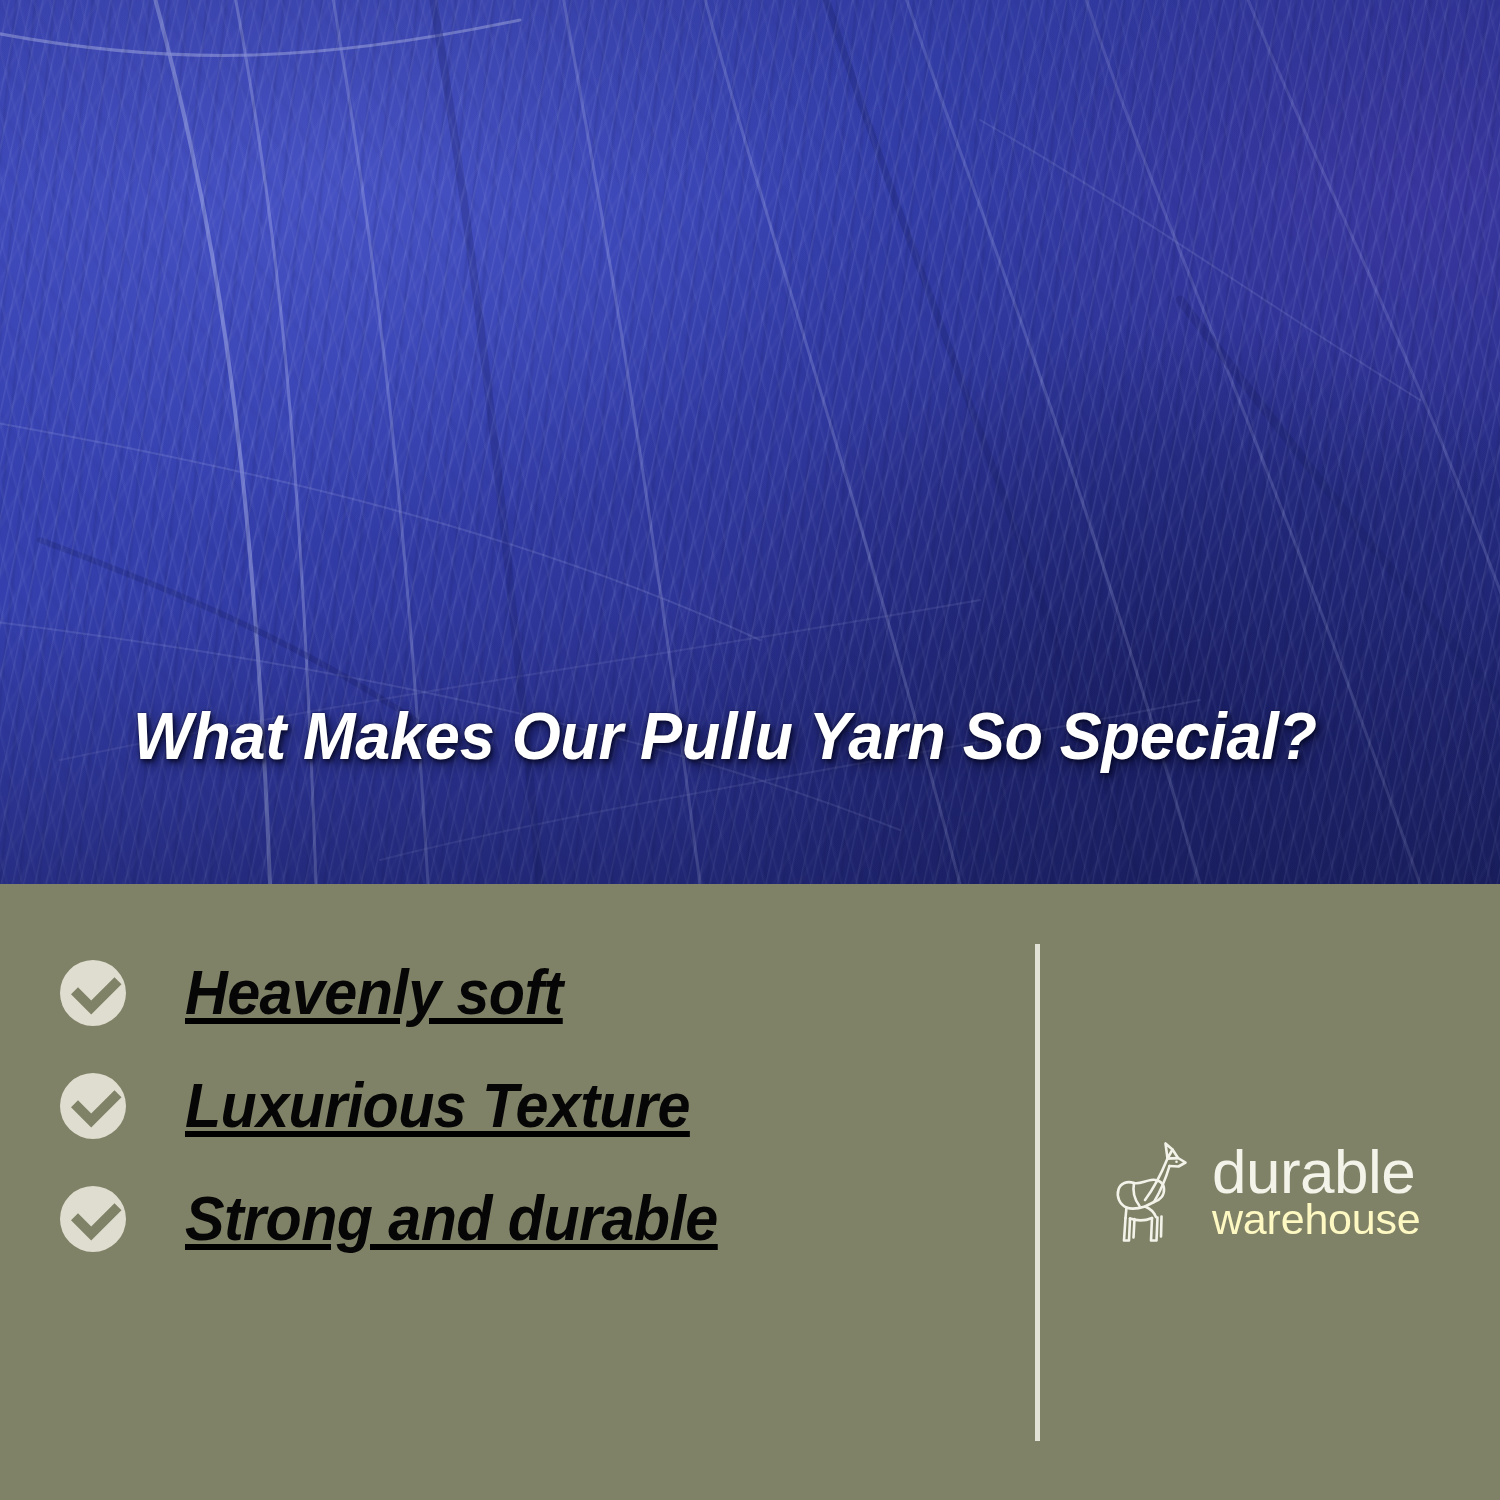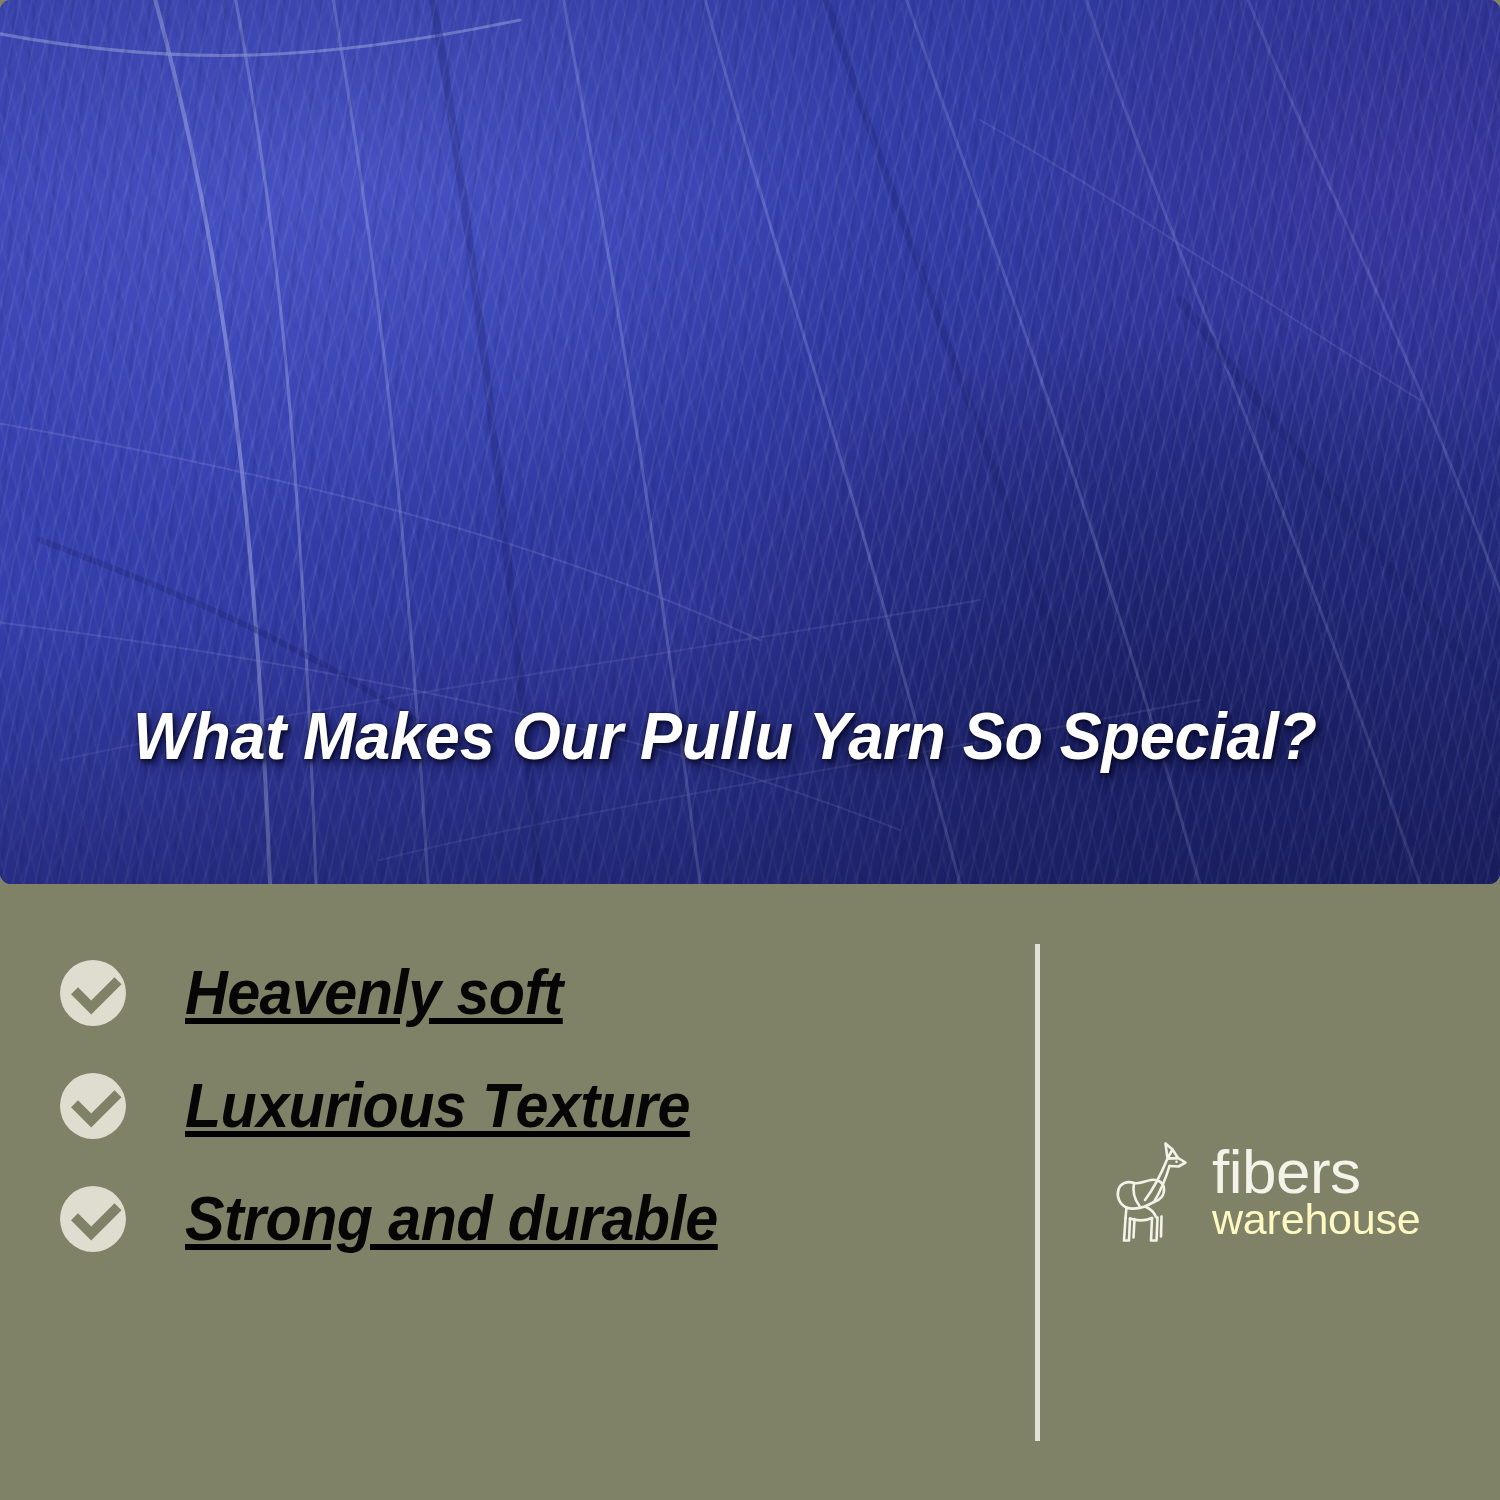--- a/index.html
+++ b/index.html
@@ -9,21 +9,20 @@
     font-family:"Liberation Sans","DejaVu Sans",sans-serif;
     background:#808267;
   }
   .card{position:relative;width:1500px;height:1500px;overflow:hidden;}
 
   
   .hero{
     position:absolute;left:0;top:0;width:1500px;height:884px;
     overflow:hidden;
     background:#323CAC;
-    border-radius:11px;
   }
   .hero-base{
     position:absolute;inset:0;
     background:
       radial-gradient(ellipse 900px 620px at 22% 18%, #4752C4 0%, rgba(71,82,196,0) 62%),
       radial-gradient(ellipse 760px 560px at 78% 78%, #1B2068 0%, rgba(27,32,104,0) 66%),
       radial-gradient(ellipse 700px 500px at 95% 20%, #39369F 0%, rgba(57,54,159,0) 64%),
       linear-gradient(150deg,#3B45B6 0%,#3540AE 34%,#2C3394 60%,#242A7E 82%,#1D2268 100%);
   }
   
@@ -247,19 +246,19 @@
             <path d="M17.5 82.0 L16.0 104.5 L21.0 104.5 L22.0 82.5"></path>
             <path d="M26.5 83.0 L25.5 101.5"></path>
             <path d="M44.0 82.0 L43.0 104.5 L48.5 104.5 L49.5 81.5"></path>
             <path d="M53.5 80.5 L53.0 100.5"></path>
 
             <path d="M22.0 82.5 C 29.0 85.0, 37.0 85.0, 44.0 82.0"></path>
           </g>
         </svg>
       </span>
       <span class="logo-words">
-        <span class="logo-top">fibers</span>
+        <span class="logo-top">durable</span>
         <span class="logo-bottom">warehouse</span>
       </span>
     </div>
 
   </div>
 </div>
 
 </body></html>

